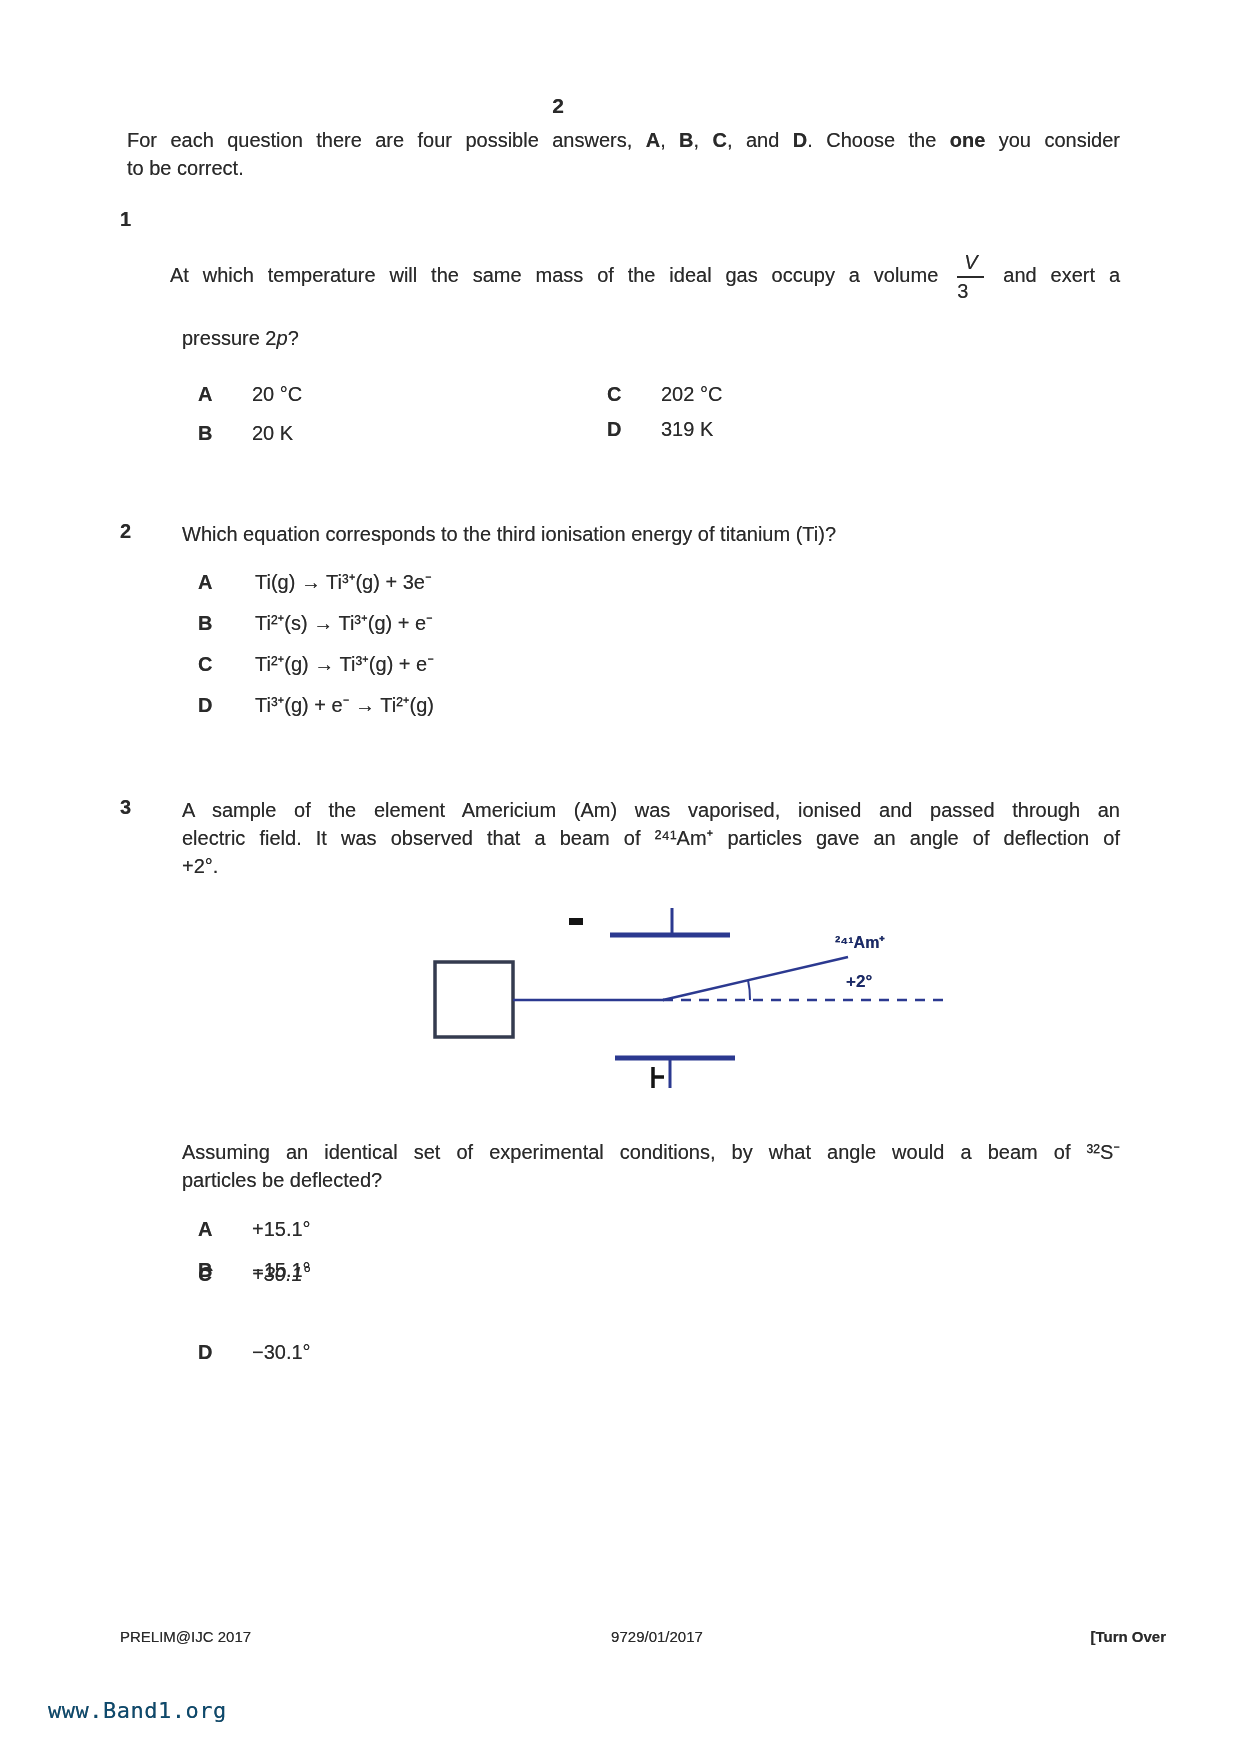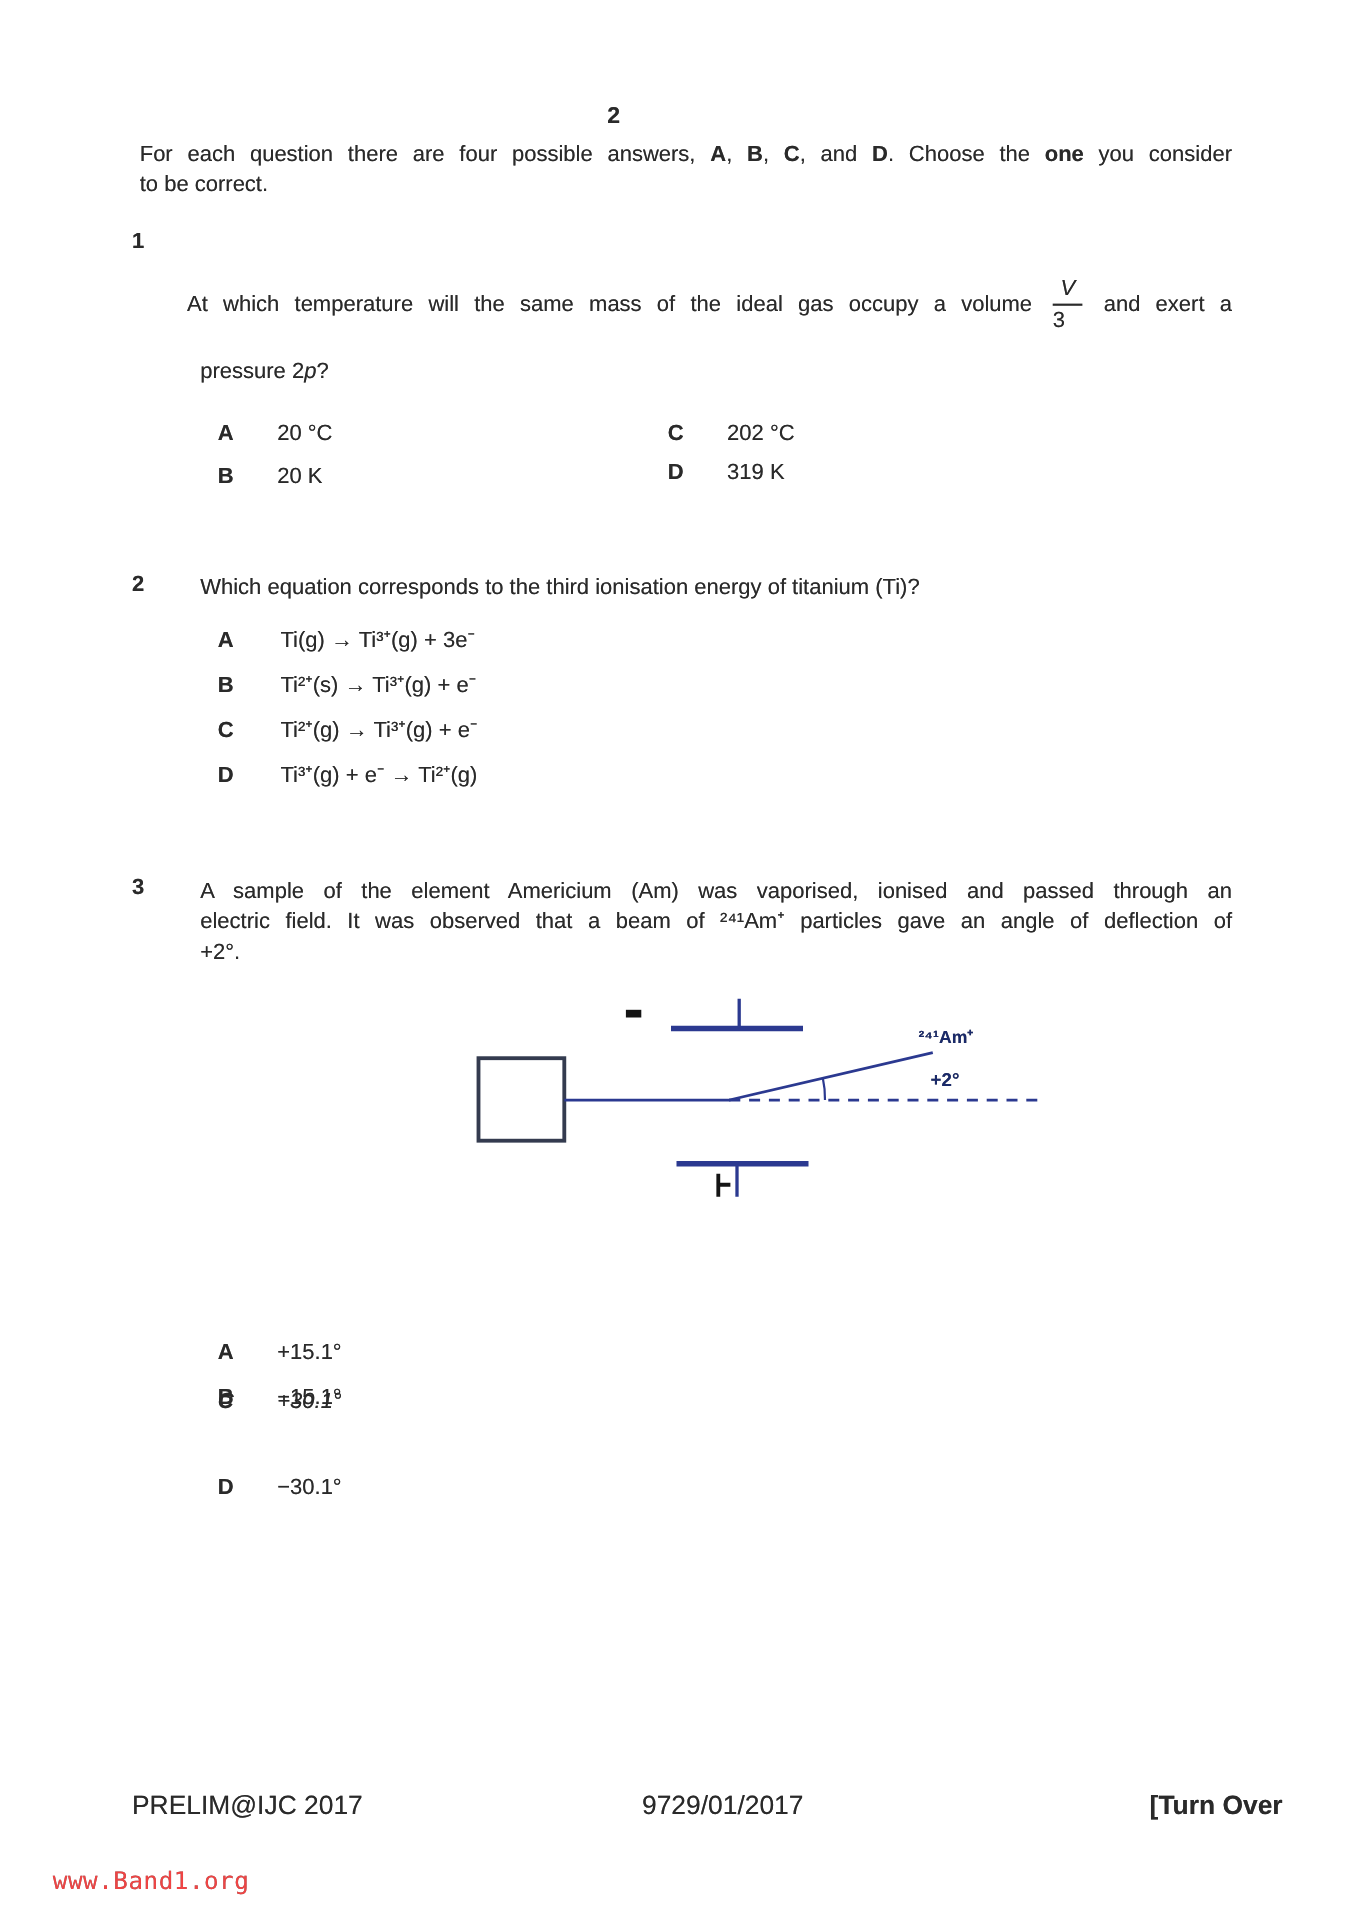--- a/index.html
+++ b/index.html
@@ -14,22 +14,22 @@
   .i { font-style:italic; }
   .line { line-height:28px; white-space:normal;margin-left:12px; }
   .jl { text-align:justify; text-align-last:justify; }
   .pagenum { font-weight:bold; font-size:21px; }
   .qnum { font-weight:bold; }
   .olet { display:inline-block; width:54px; font-weight:bold; }
   .olet2 { display:inline-block; width:57px; font-weight:bold; }
   .frac { display:inline-block; vertical-align:middle; text-align:center; margin:0 5px; line-height:1.05; }
   .frac .num { display:block; font-style:italic; padding:0 7px 3px; border-bottom:2px solid #2b2b2b; }
   .frac .den { display:block; padding-top:3px; }
-  .footer { font-size:24px; }
-  .watermark { font-family:"DejaVu Sans Mono", monospace; font-size:22px; color:#ef4444; letter-spacing:0.5px; }
+  .footer { font-size:15px; }
+  .watermark { font-family:"DejaVu Sans Mono", monospace; font-size:22px; color:#0c4a6e; letter-spacing:0.5px; }
   svg text { font-family:"Liberation Sans", sans-serif; }
 </style>
 </head>
 <body>
 
 <div class="page">
 
   <div class="abs pagenum" style="left:543px; top:94px; width:30px; text-align:center;">2</div>
 
   <div class="abs" style="left:115px; top:126px; width:1005px;">
@@ -72,20 +72,24 @@
     <line x1="195" y1="158" x2="315" y2="158" stroke="#2b3990" stroke-width="5"></line>
     <line x1="250" y1="158" x2="250" y2="188" stroke="#2b3990" stroke-width="3"></line>
     <path d="M233 167 L233 188 M233 177 L244 177" stroke="#141414" stroke-width="3.5" fill="none"></path>
     <line x1="243" y1="100" x2="428" y2="57" stroke="#2b3990" stroke-width="2.5"></line>
     <line x1="243" y1="100" x2="530" y2="100" stroke="#2b3990" stroke-width="2.5" stroke-dasharray="10 8"></line>
     <path d="M 330 100 A 87 87 0 0 0 328 80" stroke="#2b3990" stroke-width="2" fill="none"></path>
     <text x="415" y="48" font-size="16" font-weight="bold" fill="#1a2a6a">²⁴¹Am⁺</text>
     <text x="426" y="87" font-size="17" font-weight="bold" fill="#1a2a6a">+2°</text>
   </svg>
 
+  <div class="abs" style="left:170px; top:1138px; width:950px;">
+    <div class="line jl">Assuming an identical set of experimental conditions, by what angle would a beam of ³²S⁻</div>
+    <div class="line">particles be deflected?</div>
+  </div>
 
   <div class="abs line" style="left:186px; top:1215px;"><span class="olet">A</span><span>+15.1°</span></div>
   <div class="abs line" style="left:186px; top:1256px;"><span class="olet">B</span><span>−15.1°</span></div>
   <div class="abs line" style="left:186px; top:1260px;font-style:italic;"><span class="olet">C</span><span>+30.1°</span></div>
   <div class="abs line" style="left:186px; top:1338px;"><span class="olet">D</span><span>−30.1°</span></div>
 
   <div class="abs footer" style="left:120px; top:1628px;">PRELIM@IJC 2017</div>
   <div class="abs footer" style="left:557px; top:1628px; width:200px; text-align:center;">9729/01/2017</div>
   <div class="abs footer b" style="left:1020px; top:1628px; width:146px; text-align:right;">[Turn Over</div>
 

